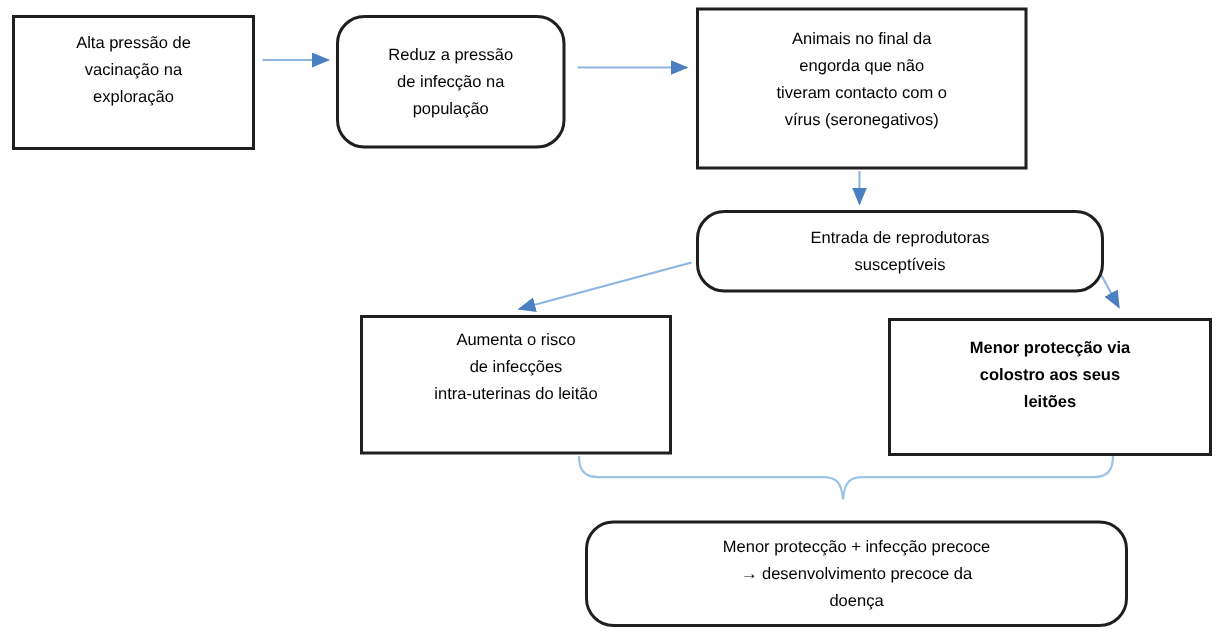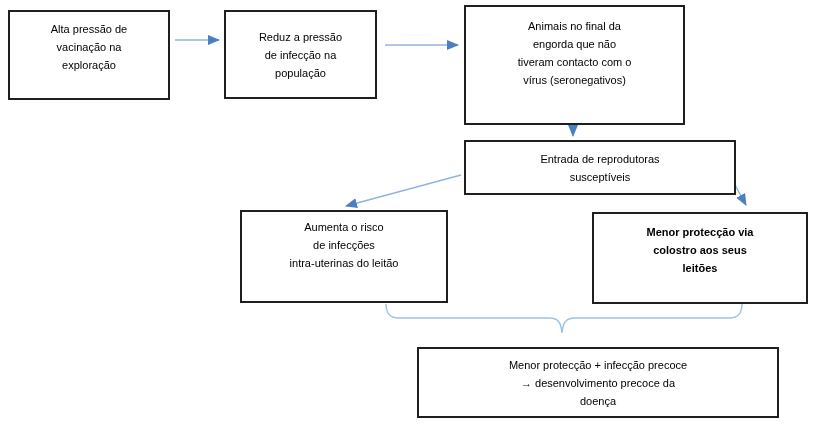--- a/index.html
+++ b/index.html
@@ -21,29 +21,29 @@
     background: #ffffff;
     border: 2px solid #1f1f1f;
     display: flex;
     justify-content: center;
     text-align: center;
     color: #000000;
     font-size: 11px;
     line-height: 18px;
     white-space: pre-line;
   }
-  .v-center { align-items: center; }
+  .v-center { align-items: center; border-radius: 19px; }
   .v-top { align-items: flex-start; }
   #box1 { left: 8px;   top: 10px;  width: 162px; height: 90px;  padding-top: 8px; }
   #box2 { left: 224px; top: 10px;  width: 153px; height: 89px; }
-  #box3 { left: 464px; top: 5px;   width: 221px; height: 120px; padding-top: 10px; }
+  #box3 { left: 464px; top: 5px;   width: 221px; height: 108px; padding-top: 10px; }
   #box4 { left: 464px; top: 140px; width: 272px; height: 55px; }
   #box5 { left: 240px; top: 210px; width: 208px; height: 93px;  padding-top: 6px; }
   #box6 { left: 592px; top: 212px; width: 216px; height: 92px;  padding-top: 9px; font-weight: bold; }
-  #box7 { left: 417px; top: 347px; width: 362px; height: 71px; }
+  #box7 { left: 390px; top: 347px; width: 362px; height: 71px; }
   svg.connectors {
     position: absolute;
     left: 0; top: 0;
     width: 820px;
     height: 427px;
     pointer-events: none;
   }
 </style>
 </head>
 <body>

